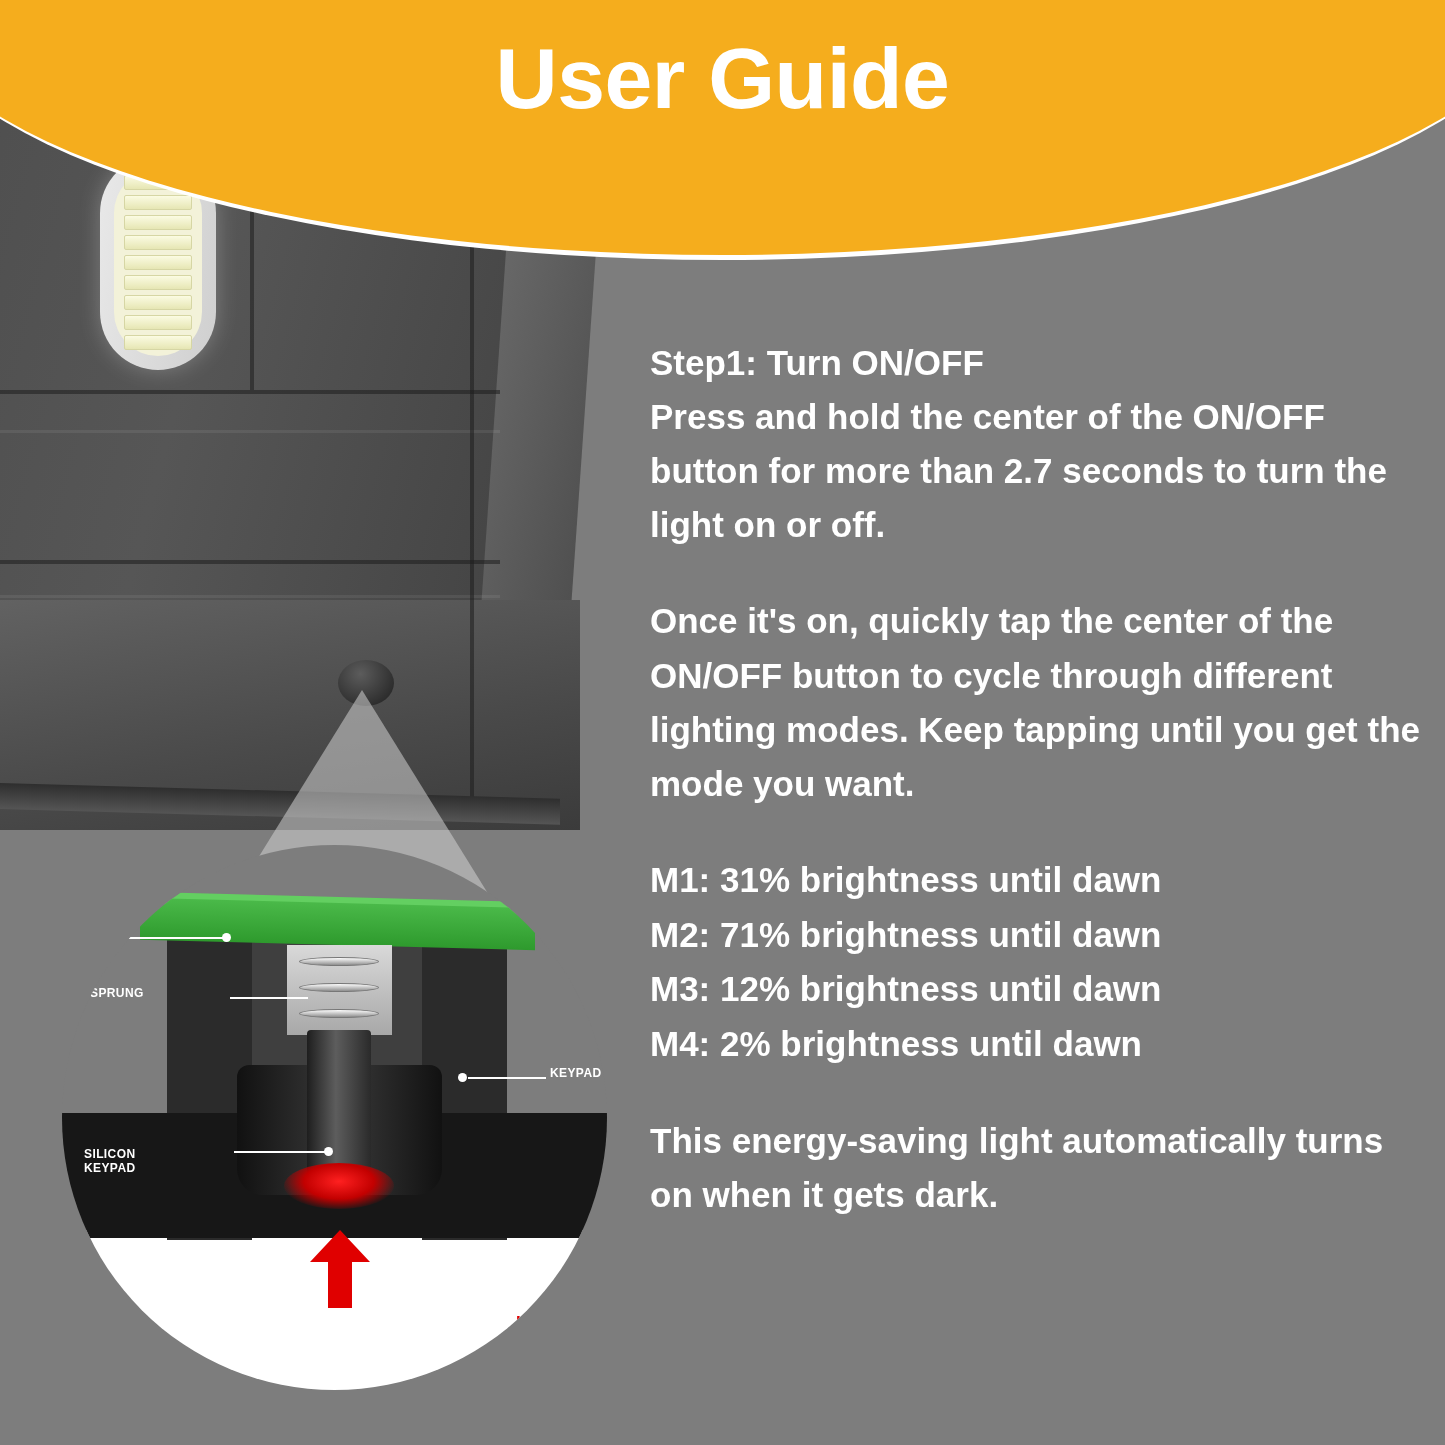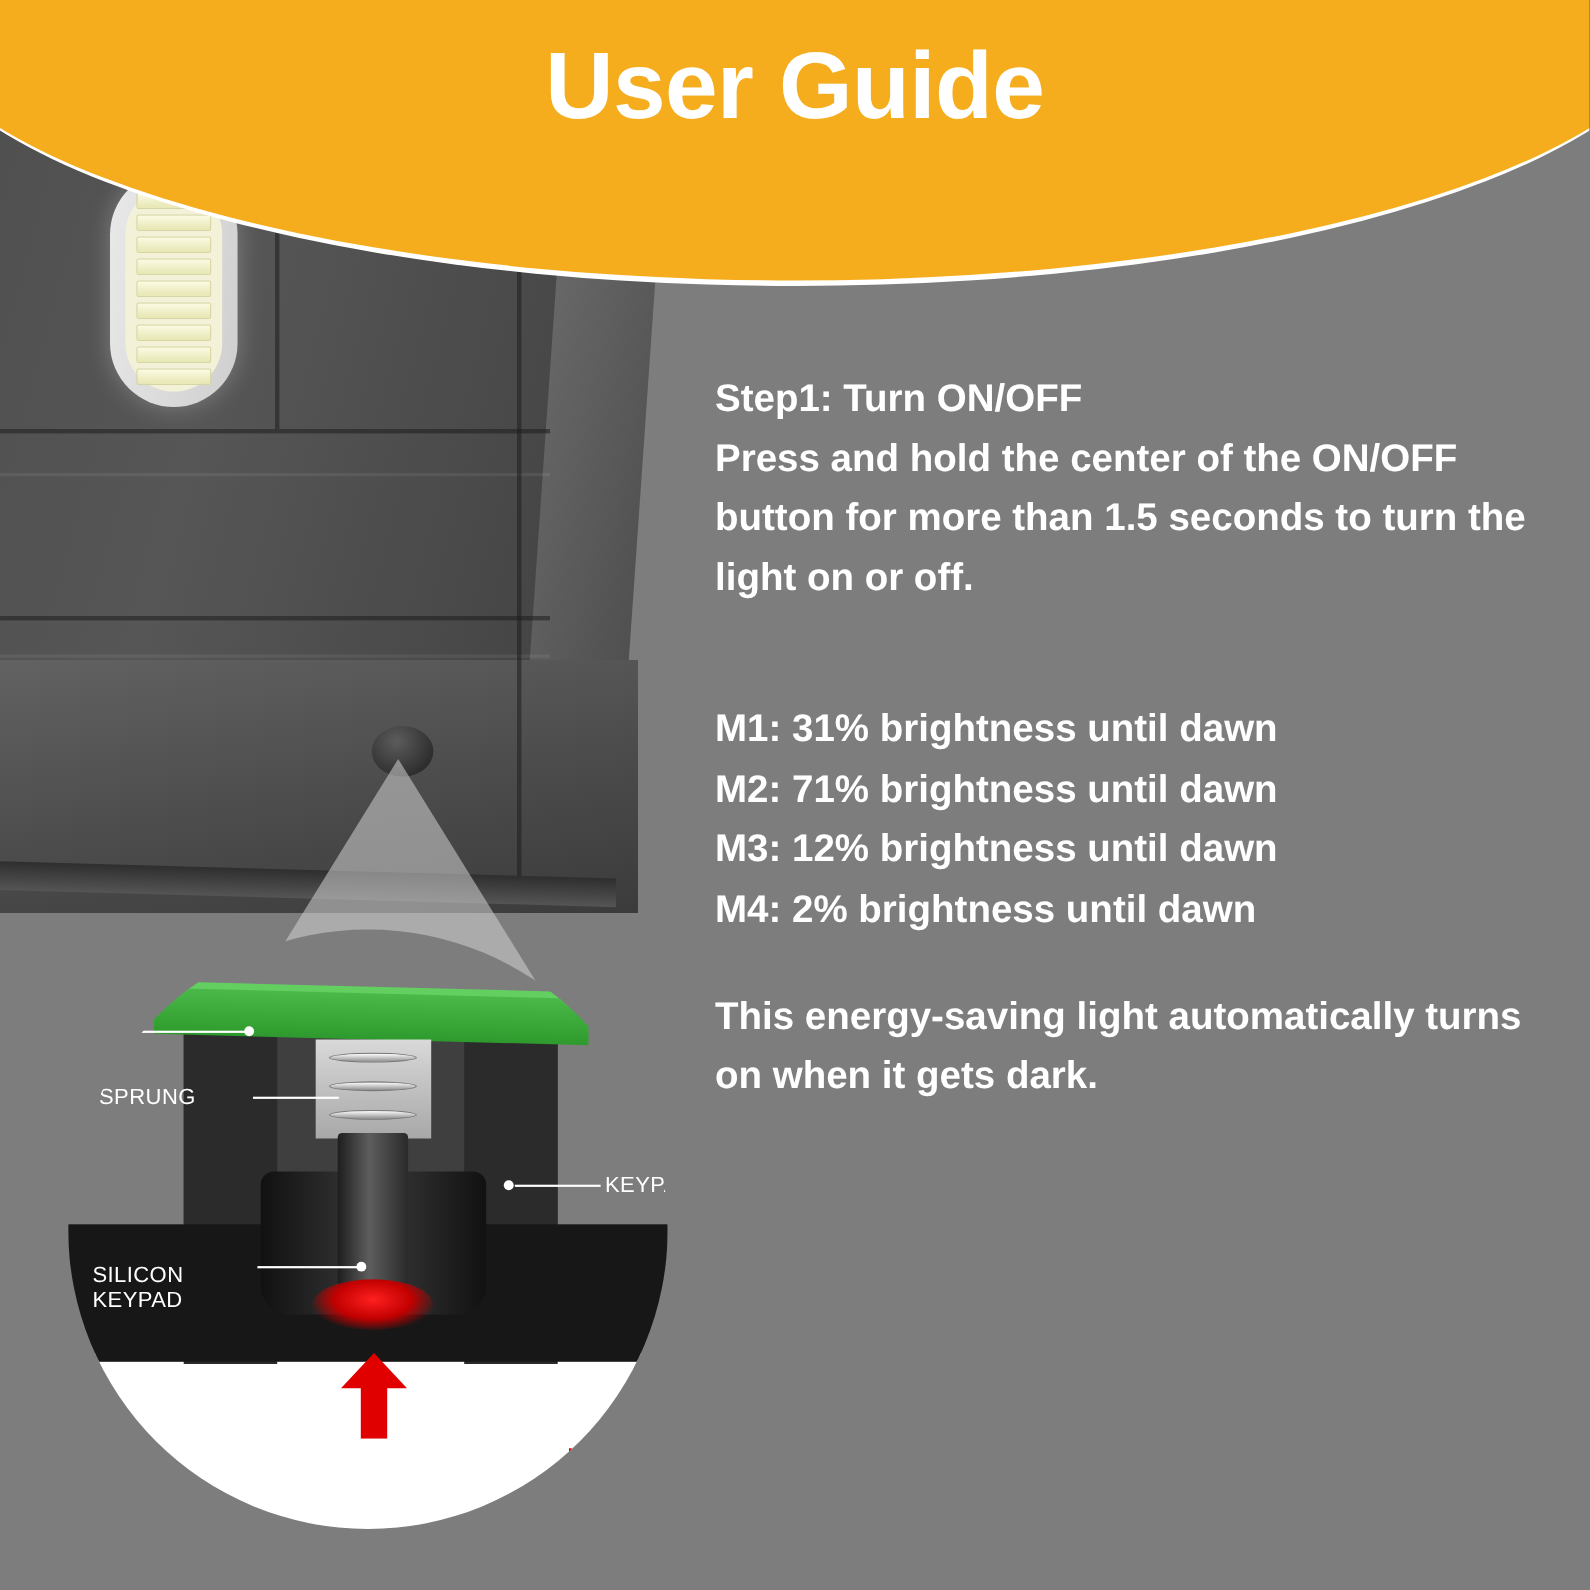--- a/index.html
+++ b/index.html
@@ -225,22 +225,22 @@
   }
   
   .leader { position: absolute; background: #ffffff; height: 2px; }
   .dot {
     position: absolute; width: 9px; height: 9px;
     border-radius: 50%; background: #ffffff;
   }
   .zc-label {
     position: absolute;
     color: #ffffff;
-    font-size: 20px;
-    font-weight: normal;
+    font-size: 12px;
+    font-weight: bold;
     letter-spacing: 0.4px;
     line-height: 1.15;
   }
 
   
   .text-col {
     position: absolute;
     left: 650px; top: 325px;
     width: 770px;
     color: #ffffff;
@@ -349,24 +349,25 @@
     </div>
     <div class="zc-key-area-label">KEY AREA</div>
   </div>
 
   <div class="header-banner">
     <div class="header-title">User Guide</div>
   </div>
 
   <div class="text-col">
     <div class="step-head">Step1: Turn ON/OFF</div>
-    <div class="step-body">Press and hold the center of the ON/OFF button for more than 1.5 seconds to turn the light on or off.</div>
+    <div class="step-body">Press and hold the center of the ON/OFF button for more than 2.7 seconds to turn the light on or off.</div>
 
     <div class="block-gap"></div>
 
+    <div class="step-body">Once it's on, quickly tap the center of the ON/OFF button to cycle through different lighting modes. Keep tapping until you get the mode you want.</div>
 
     <div class="block-gap"></div>
 
     <div class="mode-line">M1: 31% brightness until dawn</div>
     <div class="mode-line">M2: 71% brightness until dawn</div>
     <div class="mode-line">M3: 12% brightness until dawn</div>
     <div class="mode-line">M4: 2% brightness until dawn</div>
 
     <div class="block-gap"></div>
 

